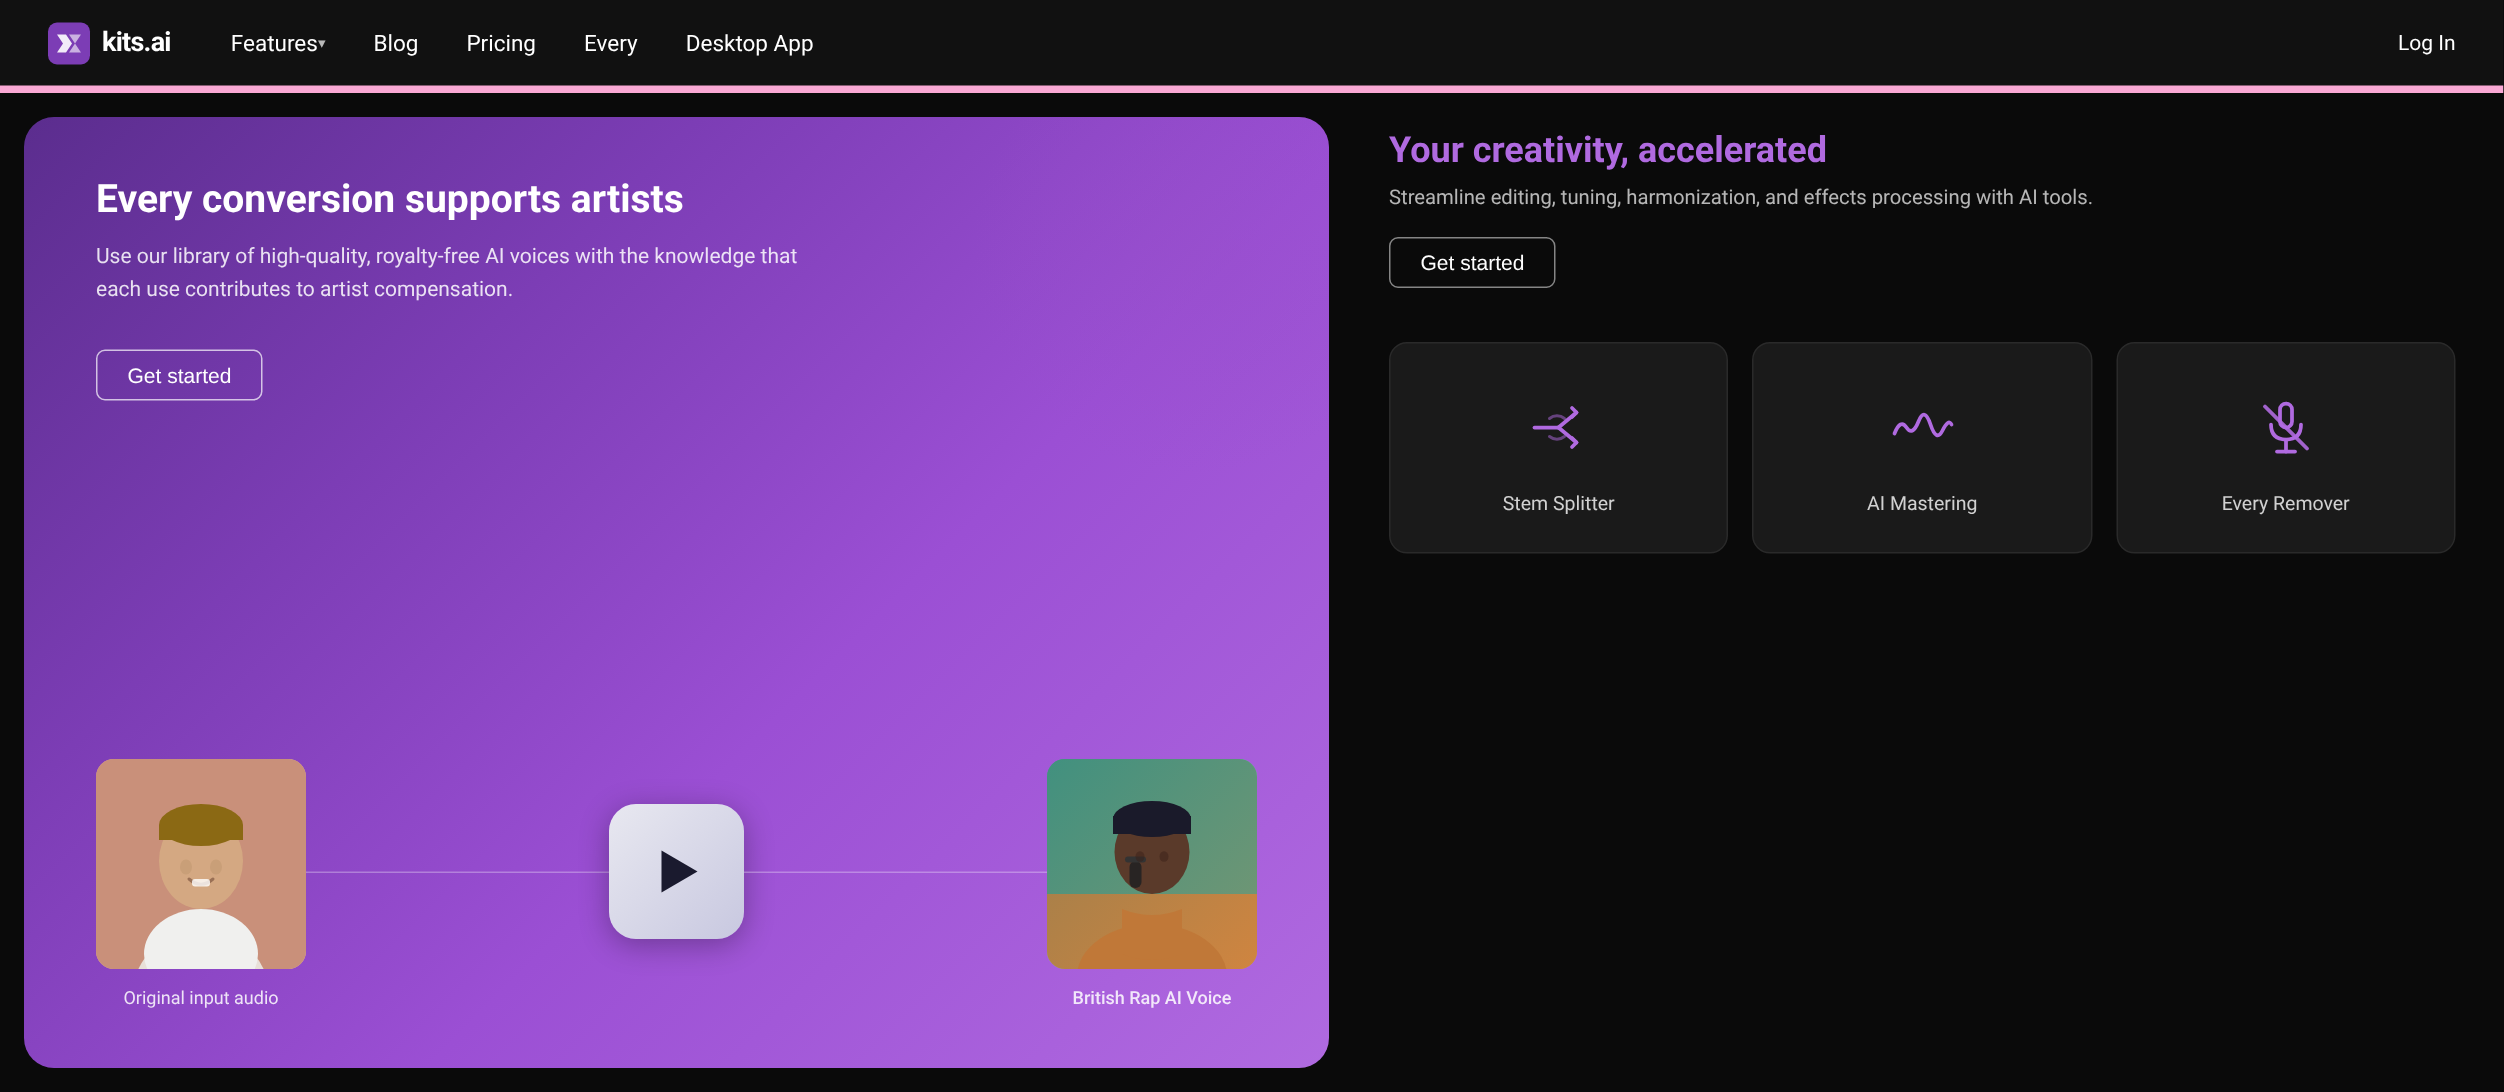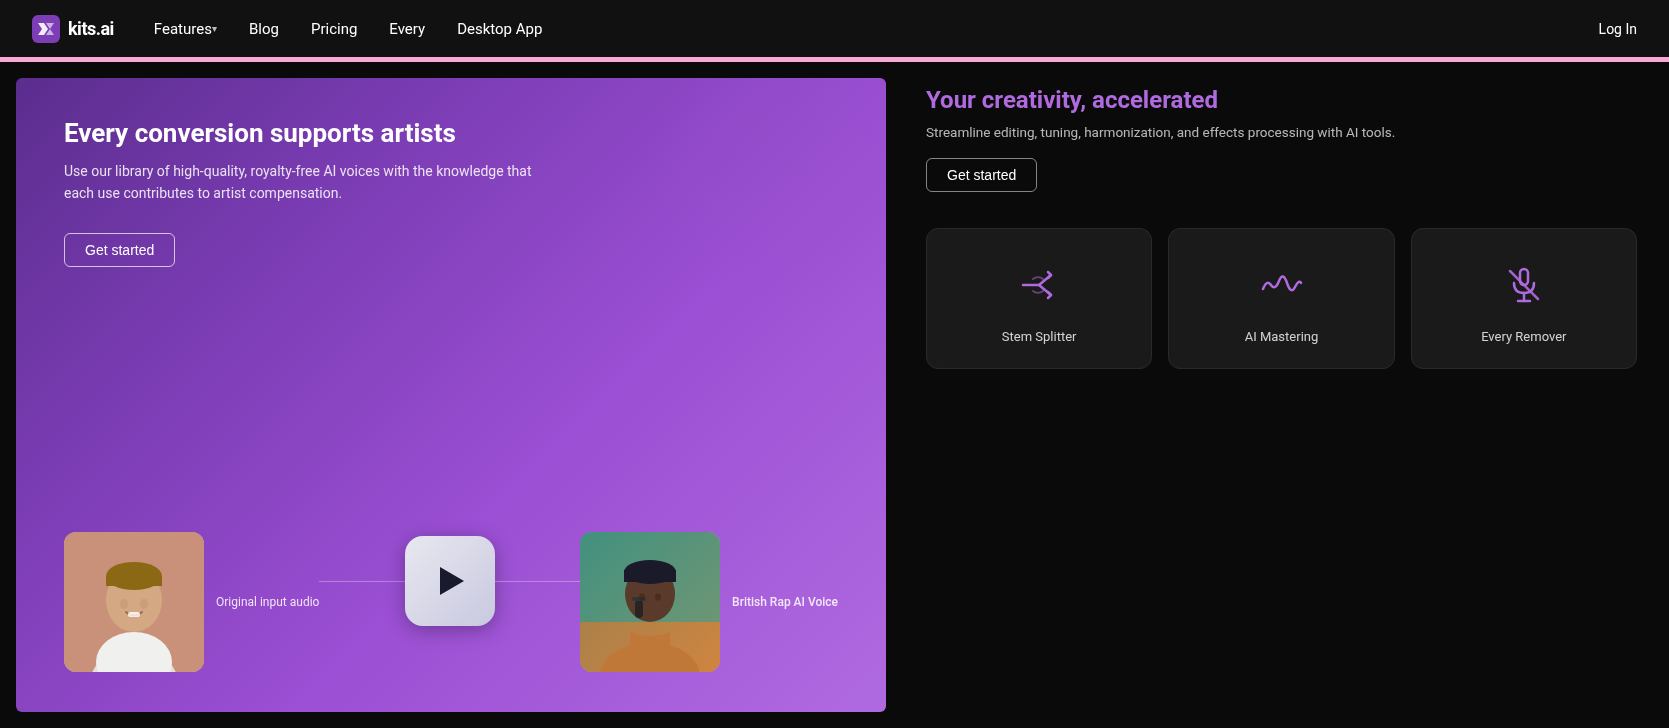--- a/index.html
+++ b/index.html
@@ -71,21 +71,21 @@
     .main-content {
       display: flex;
       height: calc(728px - 62px);
       gap: 0;
     }
 
     
     .left-card {
       flex: 0 0 870px;
       background: linear-gradient(135deg, #5b2d8e 0%, #7c3db5 30%, #9b4fd4 60%, #b06ae0 100%);
-      border-radius: 6px;
+      border-radius: 20px;
       margin: 16px 8px 16px 16px;
       padding: 40px 48px;
       position: relative;
       overflow: hidden;
       display: flex;
       flex-direction: column;
     }
 
     .left-card-title {
       font-size: 26px;
@@ -121,20 +121,21 @@
       align-items: flex-end;
       gap: 0;
       margin-top: auto;
       padding-top: 40px;
       position: relative;
     }
 
     .voice-image-container {
       position: relative;
       display: flex;
+      flex-direction: column;
       align-items: center;
       gap: 12px;
     }
 
     .voice-image {
       width: 140px;
       height: 140px;
       border-radius: 12px;
       overflow: hidden;
       background: #c9a0a0;

